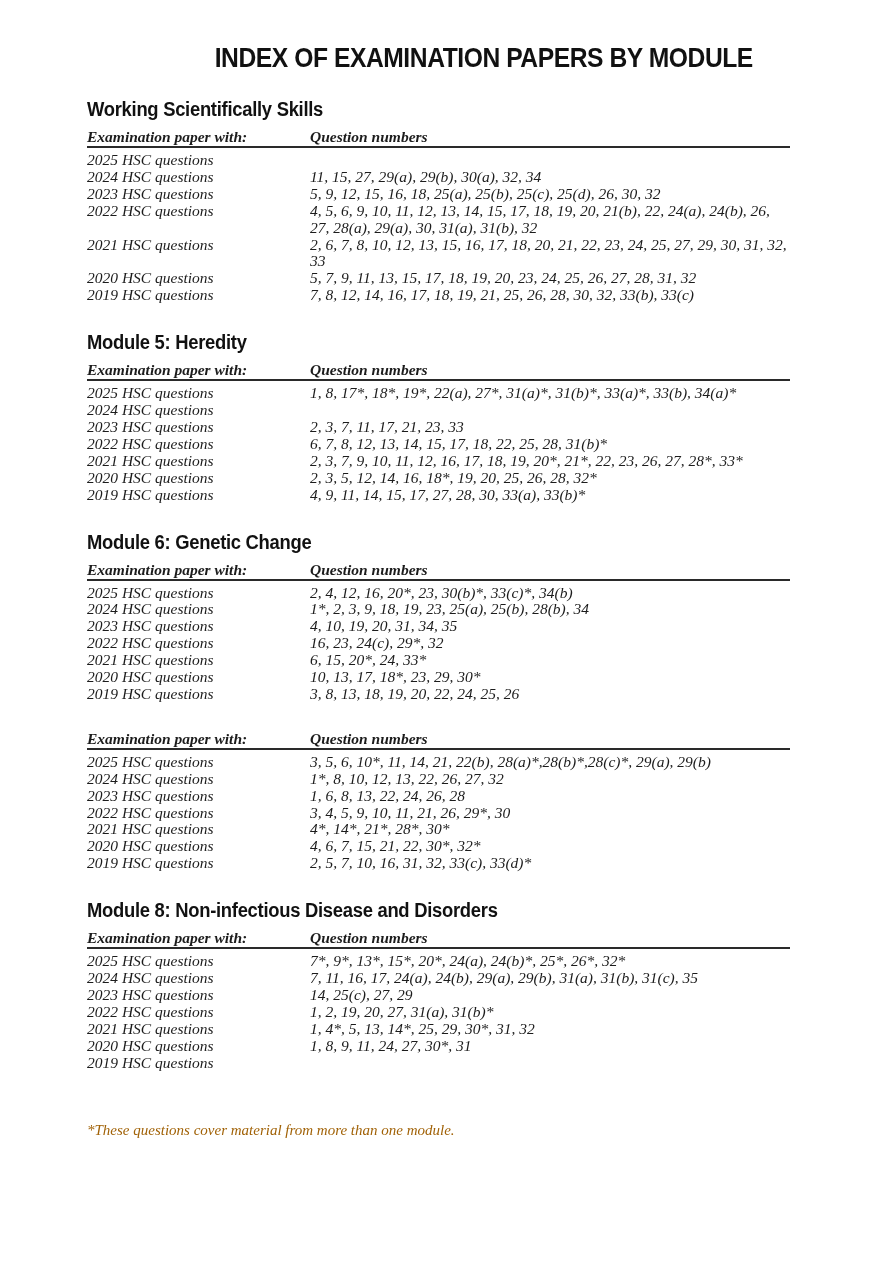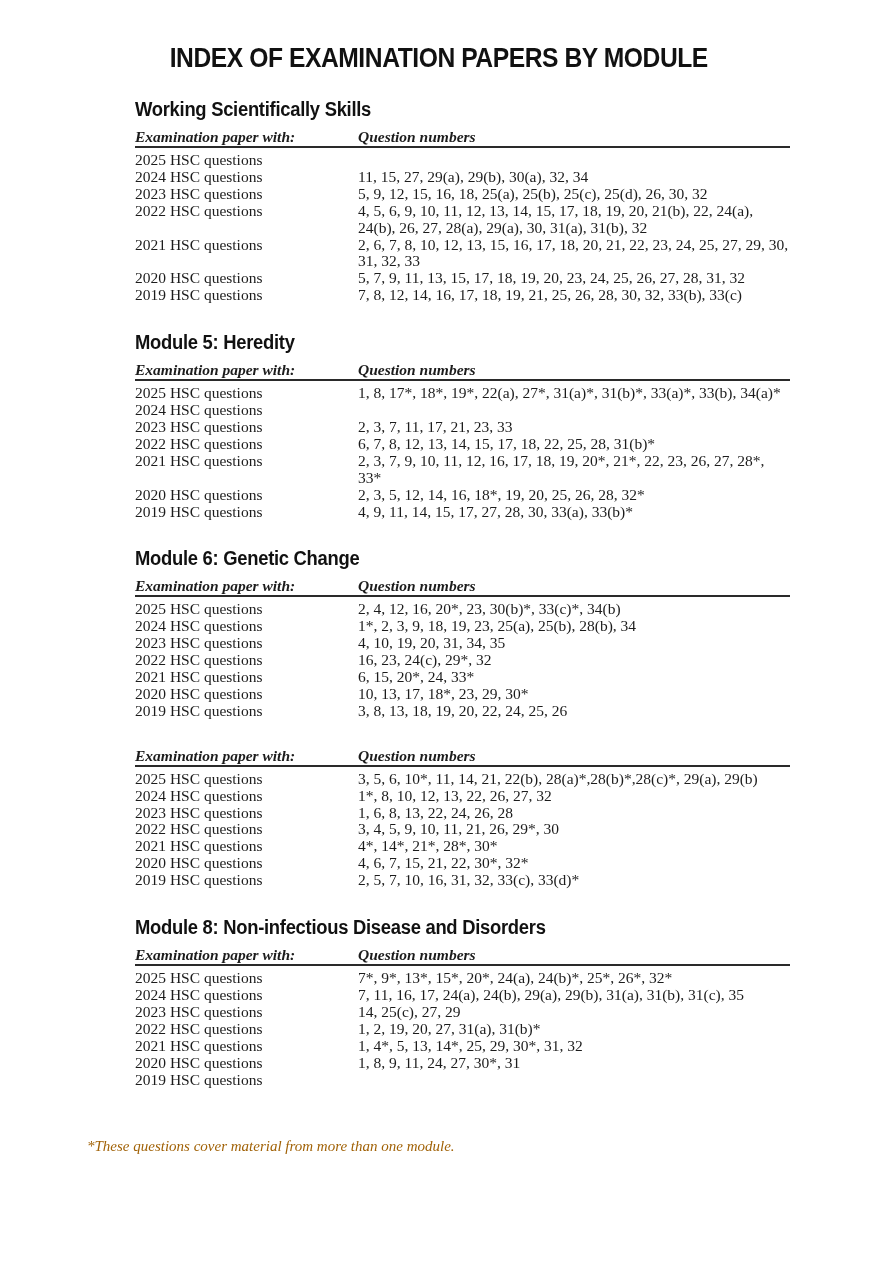--- a/index.html
+++ b/index.html
@@ -14,37 +14,36 @@
     color: #1c1c1c;
     overflow: hidden;
   }
   .page {
     box-sizing: border-box;
     width: 872px;
     height: 1280px;
     padding: 42px 82px 0 87px;
   }
   .doc-title {
-    text-align: center;
+    text-align: right;
     font-family: "Liberation Sans", sans-serif;
     font-weight: bold;
     font-size: 28px;
     letter-spacing: -0.5px;
     color: #111;
     margin: 0 0 6px 0;
   }
   .doc-title > span {
     display: inline-block;
     transform: scaleX(0.88);
     transform-origin: center;
     white-space: nowrap;
   }
   .section {
     margin-top: 27px;
-    margin-left: 48px;
   }
   .section:first-of-type {
     margin-top: 24px;
   }
   .section-heading {
     font-family: "Liberation Sans", sans-serif;
     font-weight: bold;
     font-size: 20px;
     letter-spacing: -0.3px;
     color: #111;
@@ -67,20 +66,21 @@
   }
   .col-paper {
     width: 223px;
     flex: 0 0 223px;
   }
   .col-questions {
     flex: 1 1 auto;
   }
   .rows {
     padding-top: 4px;
+    font-style: italic;
   }
   .row {
     display: flex;
     font-size: 15.5px;
     line-height: 16.9px;
   }
   .row .cell-paper {
     width: 223px;
     flex: 0 0 223px;
   }

